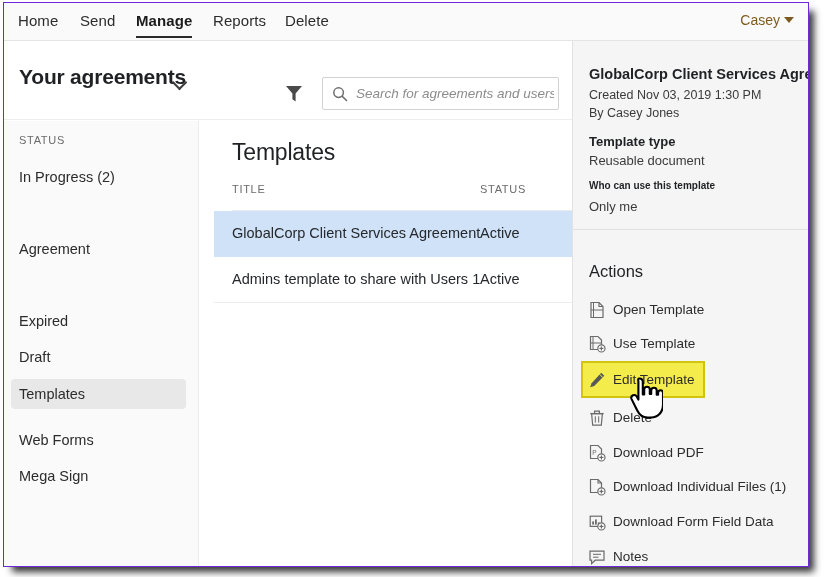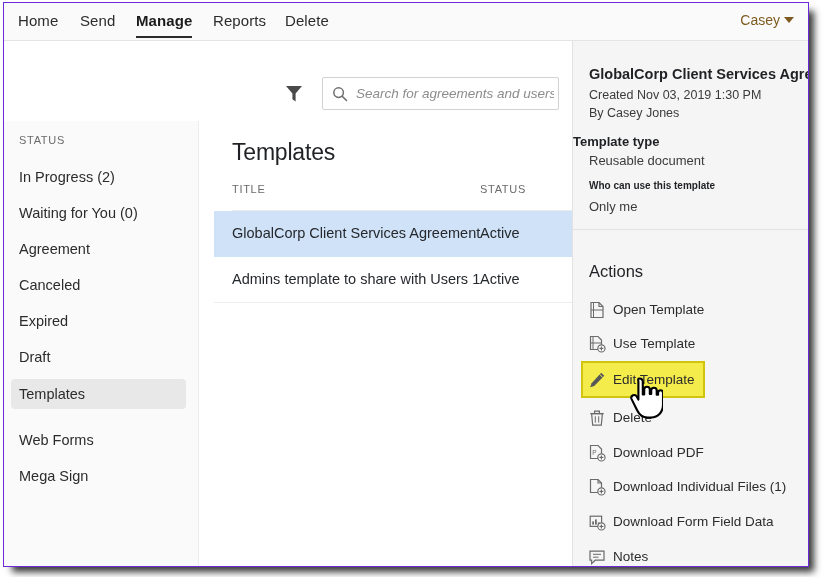--- a/index.html
+++ b/index.html
@@ -178,21 +178,21 @@
   }
   #detail-created {
     position: absolute; left: 16px; top: 47px;
     font-size: 12.5px; color: #3b3b3b;
   }
   #detail-by {
     position: absolute; left: 16px; top: 65px;
     font-size: 12.5px; color: #3b3b3b;
   }
   #detail-type-label {
-    position: absolute; left: 0; top: 93px;
+    position: absolute; left: 16px; top: 93px;
     font-size: 13px; font-weight: 700; color: #1f2124;
   }
   #detail-type-value {
     position: absolute; left: 16px; top: 112px;
     font-size: 13px; color: #3b3b3b;
   }
   #detail-who-label {
     position: absolute; left: 16px; top: 139px;
     font-size: 10px; font-weight: 700; color: #1f2124;
   }
@@ -248,20 +248,24 @@
     <div class="nav-item" style="left:76px;">Send</div>
     <div class="nav-item active" style="left:132px;">Manage</div>
     <div class="nav-item" style="left:209px;">Reports</div>
     <div class="nav-item" style="left:281px;">Delete</div>
 
     <div id="user-menu">
       <span>Casey</span><span class="caret"></span>
     </div>
   </div>
 
+  <div id="agreements-bar">
+    <div id="agreements-title">Your agreements</div>
+    <div id="agreements-caret"></div>
+  </div>
 
   <div id="filter-icon">
     <svg width="22" height="22" viewBox="0 0 22 22">
       <path d="M3 4 L19 4 L12.6 11.6 L12.6 19.5 L9.4 17.2 L9.4 11.6 Z" fill="#4a4a4a"></path>
     </svg>
   </div>
 
   <div id="search-box">
     <div id="search-icon">
       <svg width="16" height="16" viewBox="0 0 16 16">
@@ -269,23 +273,21 @@
         <line x1="10.2" y1="10.2" x2="14.5" y2="14.5" stroke="#6e6e6e" stroke-width="1.6" stroke-linecap="round"></line>
       </svg>
     </div>
     <input id="search-input" type="text" placeholder="Search for agreements and users..." style="">
   </div>
 
   <div id="sidebar">
     <div id="status-label">STATUS</div>
 
     <div class="side-item" style="top:41px;">In Progress (2)</div>
-    <div class="side-item" style="top:77px;">Waiting for You (0)</div>
     <div class="side-item" style="top:113px;">Agreement</div>
-    <div class="side-item" style="top:149px;">Canceled</div>
     <div class="side-item" style="top:221px;">Draft</div>
     <div class="side-item" style="top:185px;">Expired</div>
     <div class="side-item selected" style="top:258px;">Templates</div>
     <div class="side-item" style="top:340px;">Mega Sign</div>
     <div class="side-item" style="top:304px;">Web Forms</div>
   </div>
 
   <div id="main">
     <div id="templates-heading">Templates</div>
 

